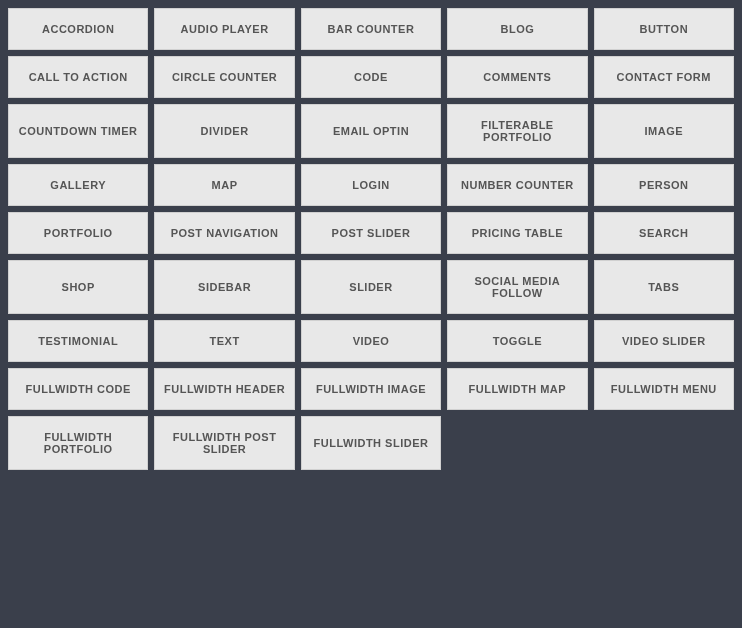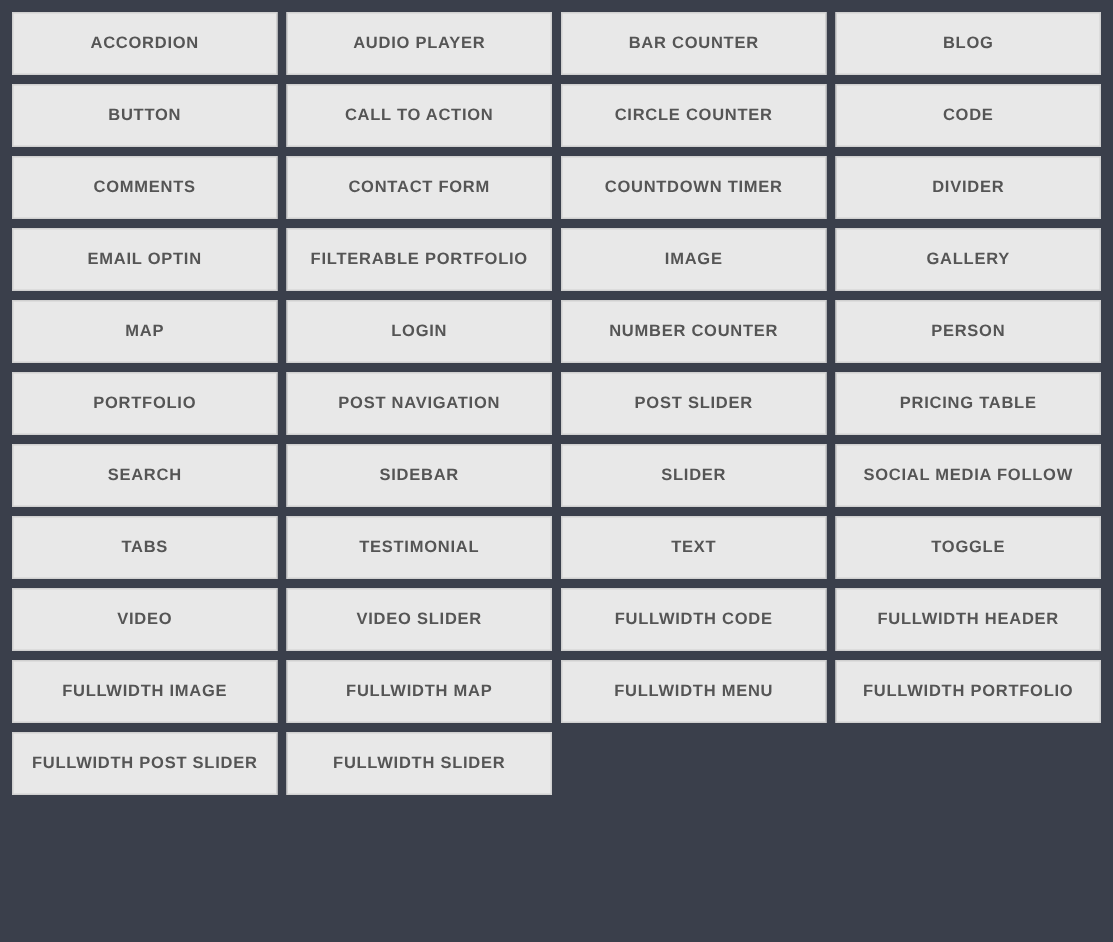--- a/index.html
+++ b/index.html
@@ -5,21 +5,21 @@
     * { box-sizing: border-box; margin: 0; padding: 0; }
     body {
       background-color: #3a3f4b;
       font-family: Arial, Helvetica, sans-serif;
       padding: 8px;
       width: 742px;
       min-height: 628px;
     }
     .grid {
       display: grid;
-      grid-template-columns: repeat(4, 1fr);
+      grid-template-columns: repeat(5, 1fr);
       gap: 6px;
     }
     .grid-item {
       background-color: #e8e8e8;
       border: 1px solid #d0d0d0;
       display: flex;
       align-items: center;
       justify-content: center;
       padding: 14px 8px;
       cursor: pointer;
@@ -106,42 +106,45 @@
     <div class="grid-item">
       <span>POST SLIDER</span>
     </div>
     <div class="grid-item">
       <span>PRICING TABLE</span>
     </div>
     <div class="grid-item">
       <span>SEARCH</span>
     </div>
     <div class="grid-item">
+      <span>SHOP</span>
+    </div>
+    <div class="grid-item">
       <span>SIDEBAR</span>
     </div>
     <div class="grid-item">
       <span>SLIDER</span>
     </div>
     <div class="grid-item">
       <span>SOCIAL MEDIA FOLLOW</span>
     </div>
     <div class="grid-item">
       <span>TABS</span>
     </div>
     <div class="grid-item">
       <span>TESTIMONIAL</span>
     </div>
     <div class="grid-item">
       <span>TEXT</span>
     </div>
     <div class="grid-item">
-      <span>TOGGLE</span>
+      <span>VIDEO</span>
     </div>
     <div class="grid-item">
-      <span>VIDEO</span>
+      <span>TOGGLE</span>
     </div>
     <div class="grid-item">
       <span>VIDEO SLIDER</span>
     </div>
     <div class="grid-item">
       <span>FULLWIDTH CODE</span>
     </div>
     <div class="grid-item">
       <span>FULLWIDTH HEADER</span>
     </div>

